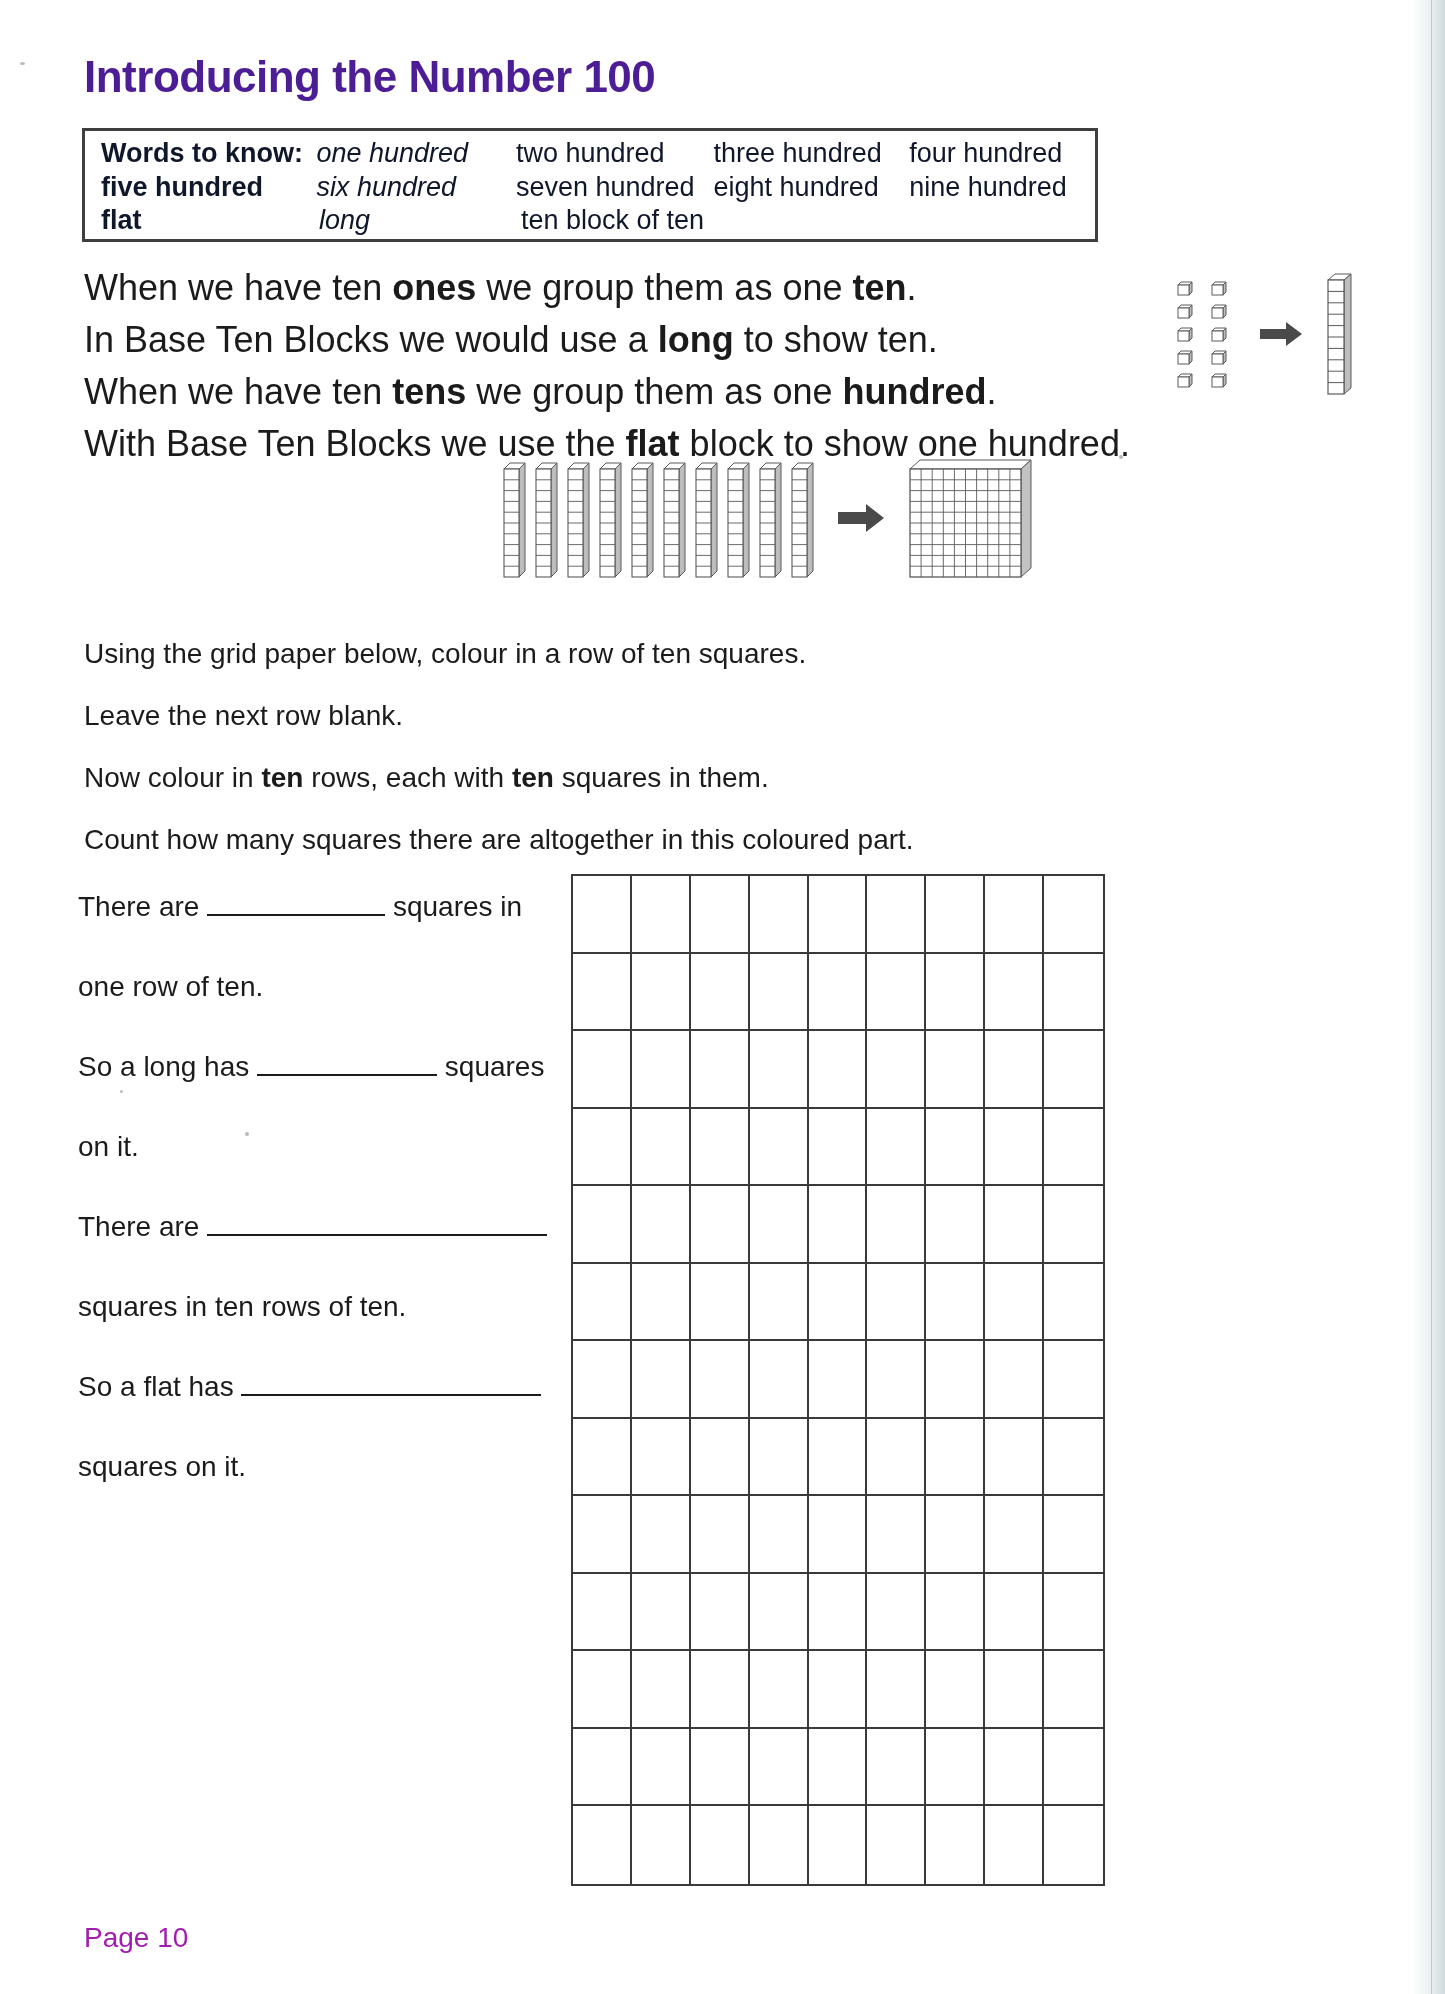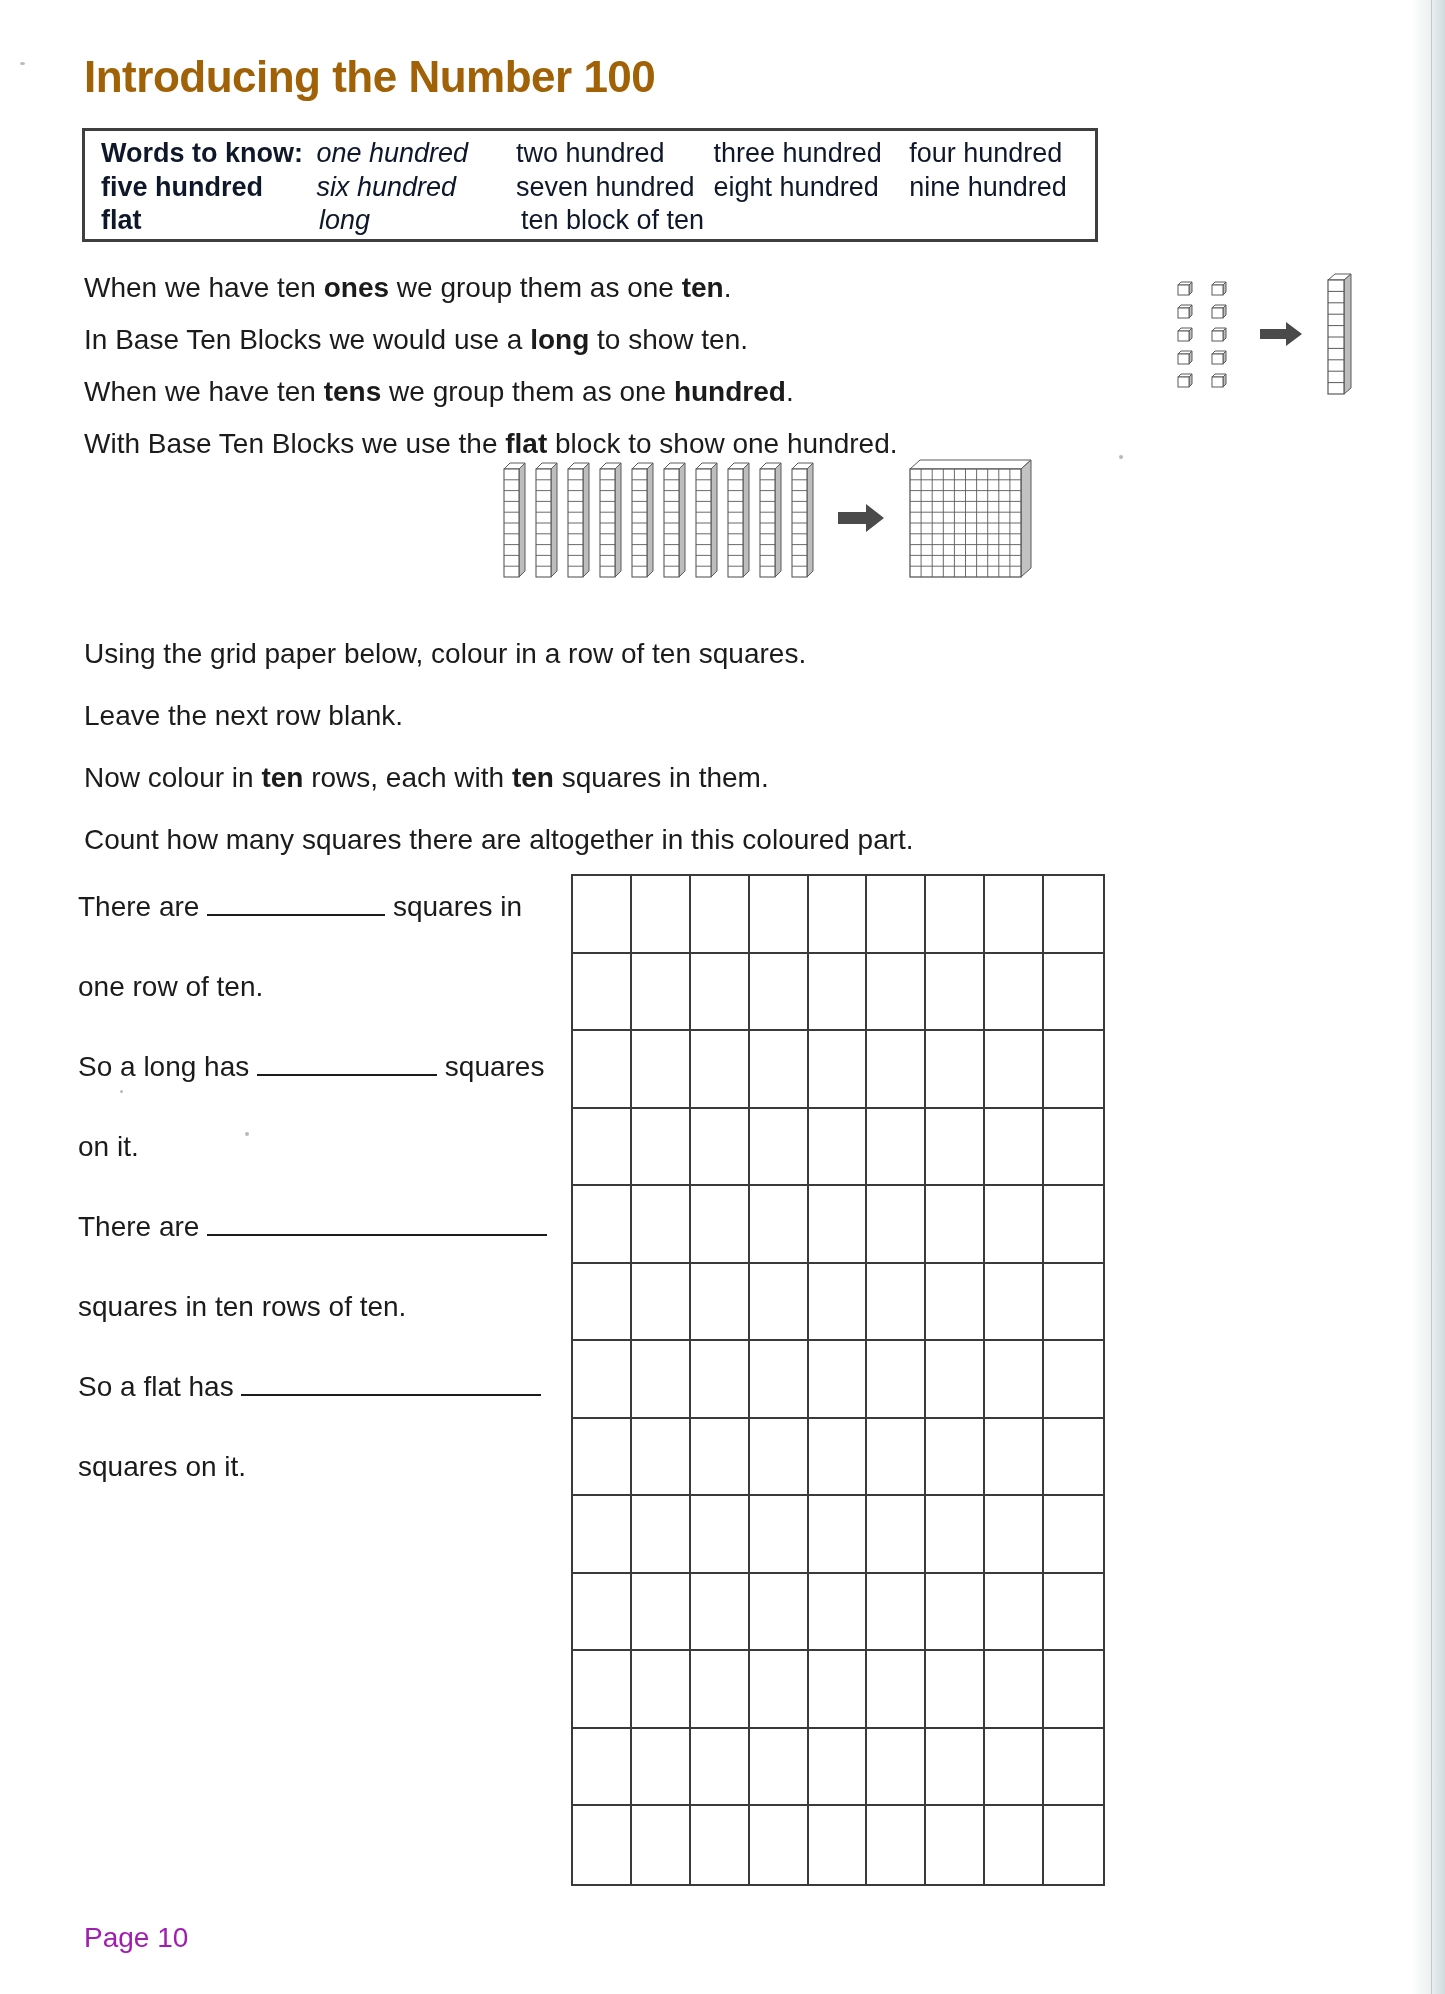--- a/index.html
+++ b/index.html
@@ -36,21 +36,21 @@
   }
 
   
   .title {
     position: absolute;
     left: 84px;
     top: 52px;
     font-size: 44px;
     font-weight: bold;
     letter-spacing: -0.5px;
-    color: #a16207;
+    color: #4c1d95;
     white-space: nowrap;
   }
 
   
   .words-box {
     position: absolute;
     left: 82px;
     top: 128px;
     width: 1016px;
     height: 114px;
@@ -81,21 +81,21 @@
 
   
   .explain {
     position: absolute;
     left: 84px;
     top: 268px;
     width: 880px;
   }
   .explain p {
     margin: 0 0 12px 0;
-    font-size: 28px;
+    font-size: 36px;
     line-height: 40px;
     white-space: nowrap;
   }
   .explain b { font-weight: bold; }
 
   
   .instructions {
     position: absolute;
     left: 84px;
     top: 634px;

